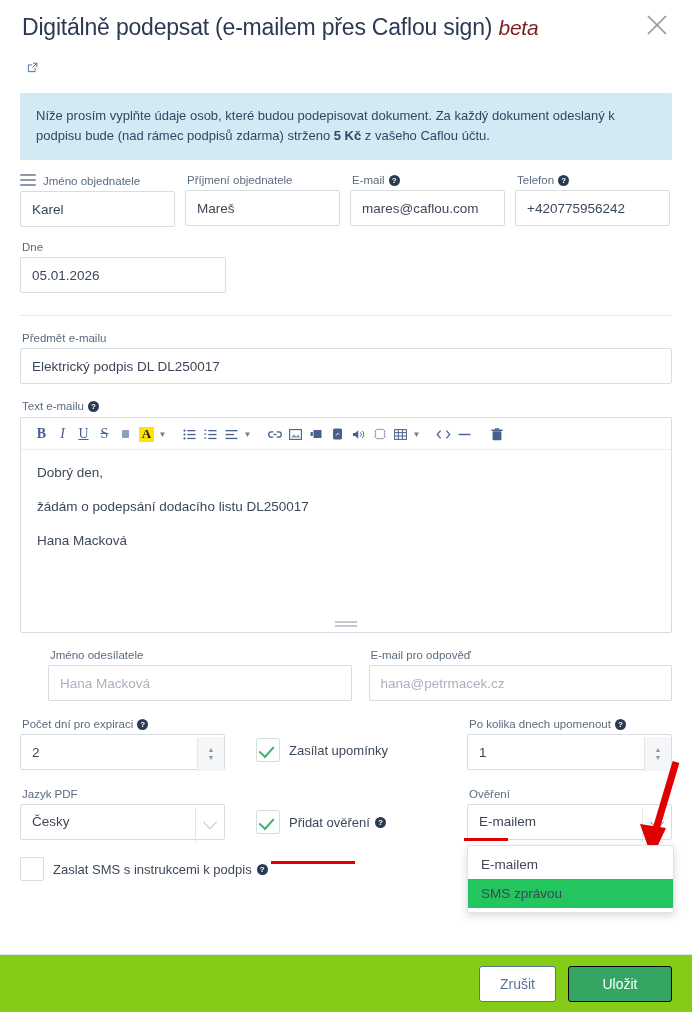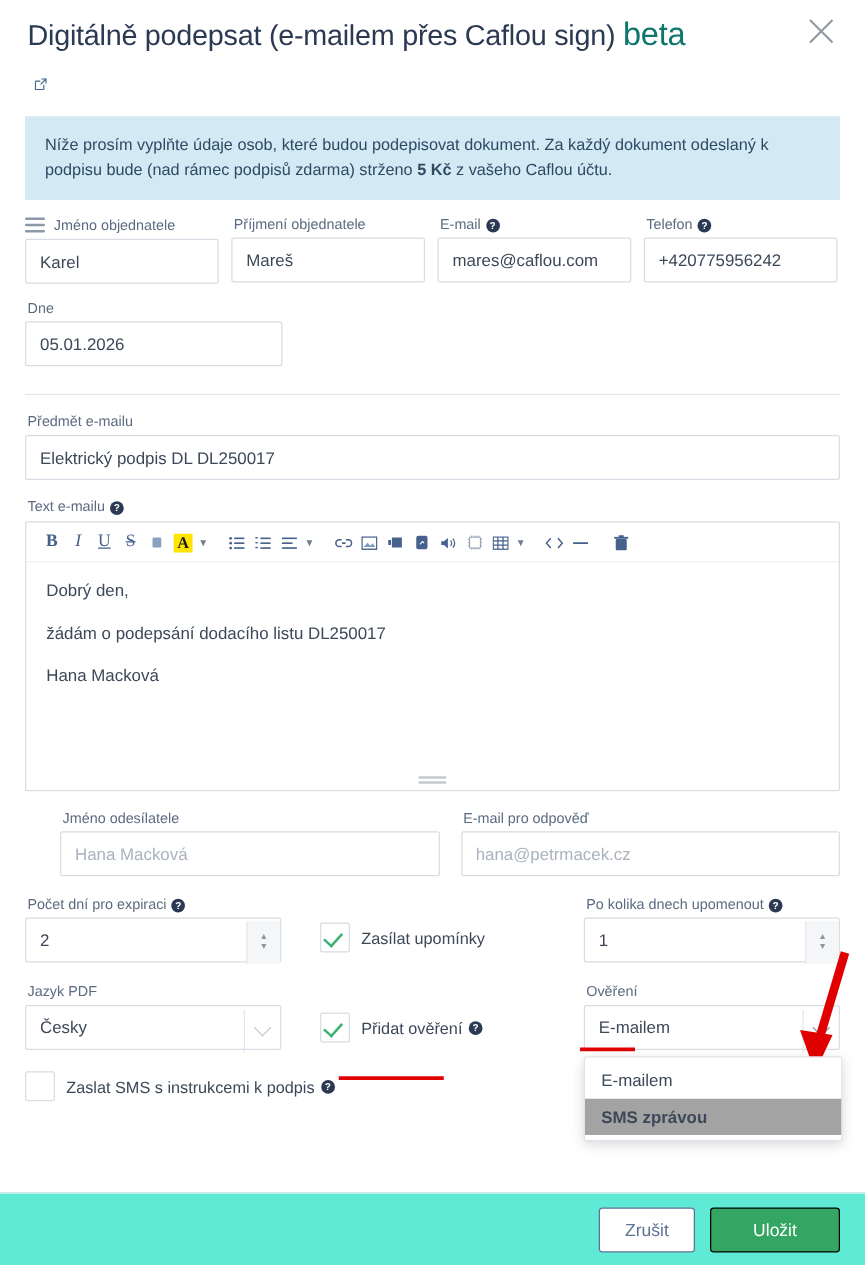--- a/index.html
+++ b/index.html
@@ -13,21 +13,21 @@
     -webkit-font-smoothing:antialiased;
   }
   .modal{position:relative;width:692px;height:1012px;box-sizing:border-box;}
 
   
   .header{padding:12px 24px 0 22px;position:relative;}
   .title{
     font-size:23px;line-height:30px;color:#2b3a52;font-weight:400;
     letter-spacing:-0.2px;white-space:nowrap;
   }
-  .title .beta{color:#0f766e;font-size:26px;}
+  .title .beta{color:#7f1d1d;font-size:21px;font-style:italic;}
   .close-btn{
     position:absolute;right:18px;top:8px;width:34px;height:34px;
     cursor:pointer;opacity:.75;
   }
   .close-btn svg{display:block;}
 
   .help-link{
     display:inline-block;margin:16px 0 0 22px;
     font-size:13px;color:#44658e;text-decoration:underline;cursor:pointer;
   }
@@ -155,34 +155,34 @@
   .chev.light{border-color:#c3c9d1;}
 
   .dropdown{
     position:absolute;left:0;top:38px;width:205px;background:#fff;
     border:1px solid #dfe3e8;border-radius:2px;
     box-shadow:0 3px 9px rgba(40,50,70,.17);z-index:40;padding:4px 0 4px 0;
   }
   .dd-item{
     padding:5px 13px;font-size:13.5px;color:#3c4858;cursor:pointer;line-height:19px;
   }
-  .dd-item.hover{background:#a3a3a3;font-weight:bold;}
+  .dd-item.hover{background:#22c55e;}
 
   .sms-row{display:flex;align-items:center;gap:9px;margin-top:17px;}
 
   
   .ul-red{
     position:absolute;background:#e00000;height:3px;
   }
   .arrow-red{position:absolute;right:8px;top:758px;width:56px;height:110px;pointer-events:none;}
 
   
   .footer{
     position:absolute;left:0;right:0;bottom:0;height:58px;
-    background:#5eead4;border-top:1px solid #e4e8ed;
+    background:#84cc16;border-top:1px solid #e4e8ed;
     display:flex;align-items:center;justify-content:flex-end;
     gap:12px;padding-right:20px;box-sizing:border-box;
   }
   .btn{
     height:36px;min-width:72px;border-radius:3px;font-size:14px;cursor:pointer;
     display:flex;align-items:center;justify-content:center;padding:0 20px;
     box-sizing:border-box;font-family:"Liberation Sans", sans-serif;
   }
   .btn-cancel{border:1px solid #5c7396;background:#fff;color:#5c7396;}
   .btn-save{border:1px solid #000000;background:#34a563;color:#fff;min-width:104px;}

